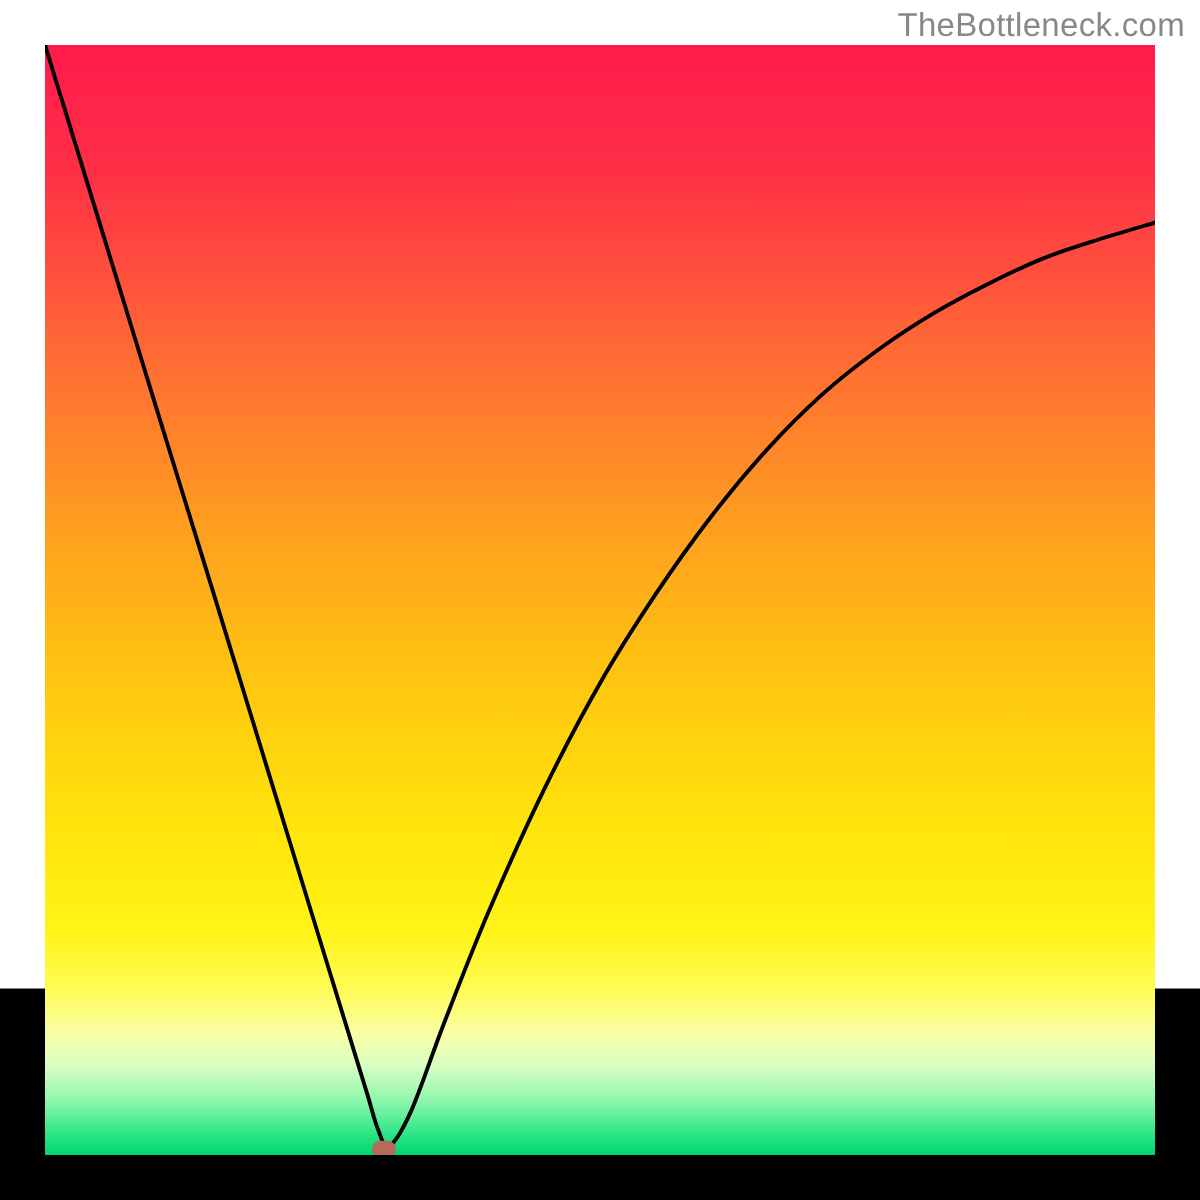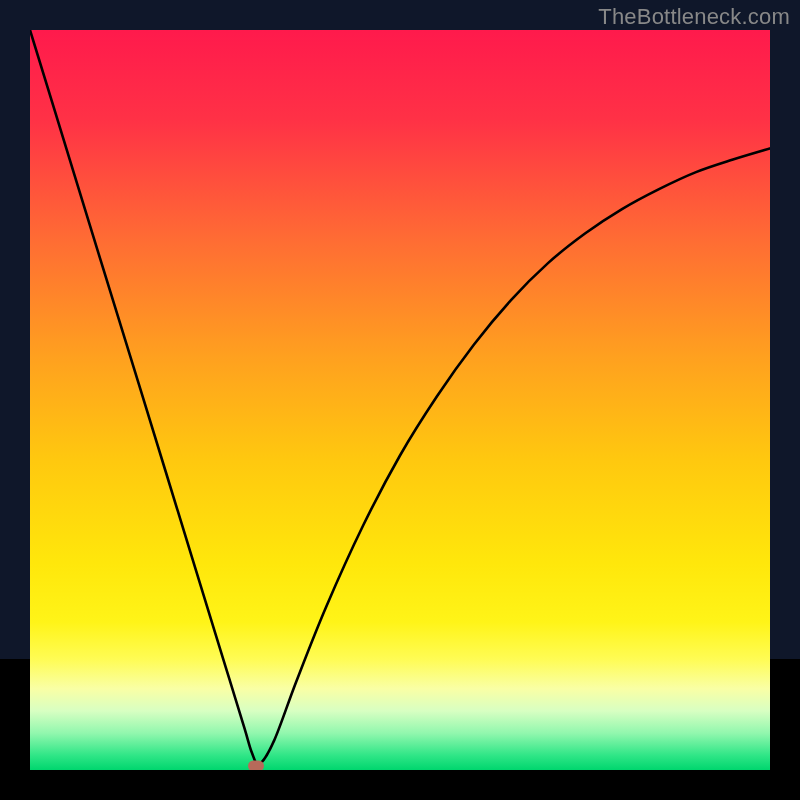--- a/index.html
+++ b/index.html
@@ -8,21 +8,21 @@
     width: 800px;
     height: 800px;
     overflow: hidden;
     background: #000;
     font-family: Arial, Helvetica, sans-serif;
   }
   .frame {
     position: relative;
     width: 800px;
     height: 659px;
-    background: #0f172a;
+    background: #ffffff;
   }
   .plot-area {
     position: absolute;
     left: 30px;
     top: 30px;
     width: 740px;
     height: 740px;
     overflow: hidden;
   }
   .gradient {

